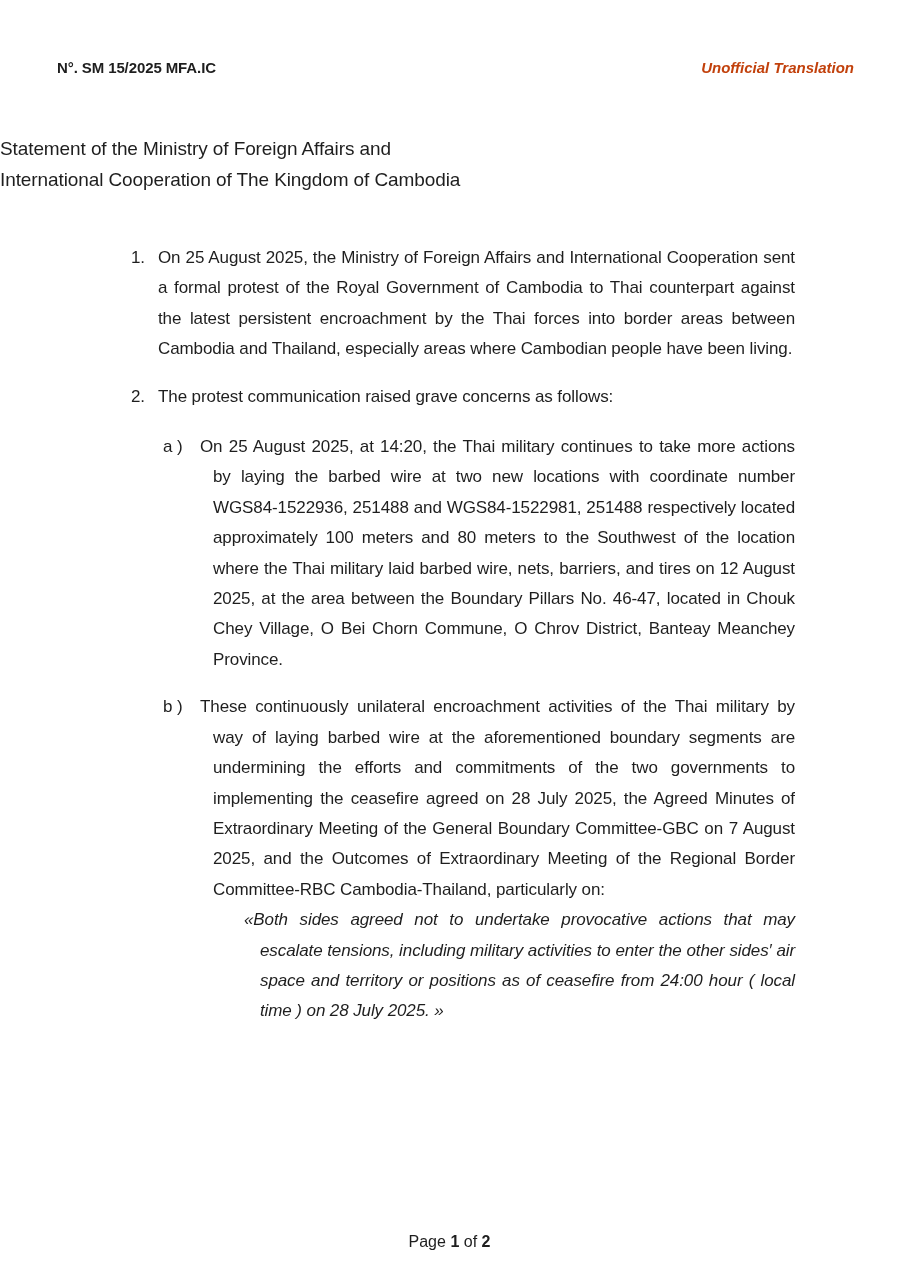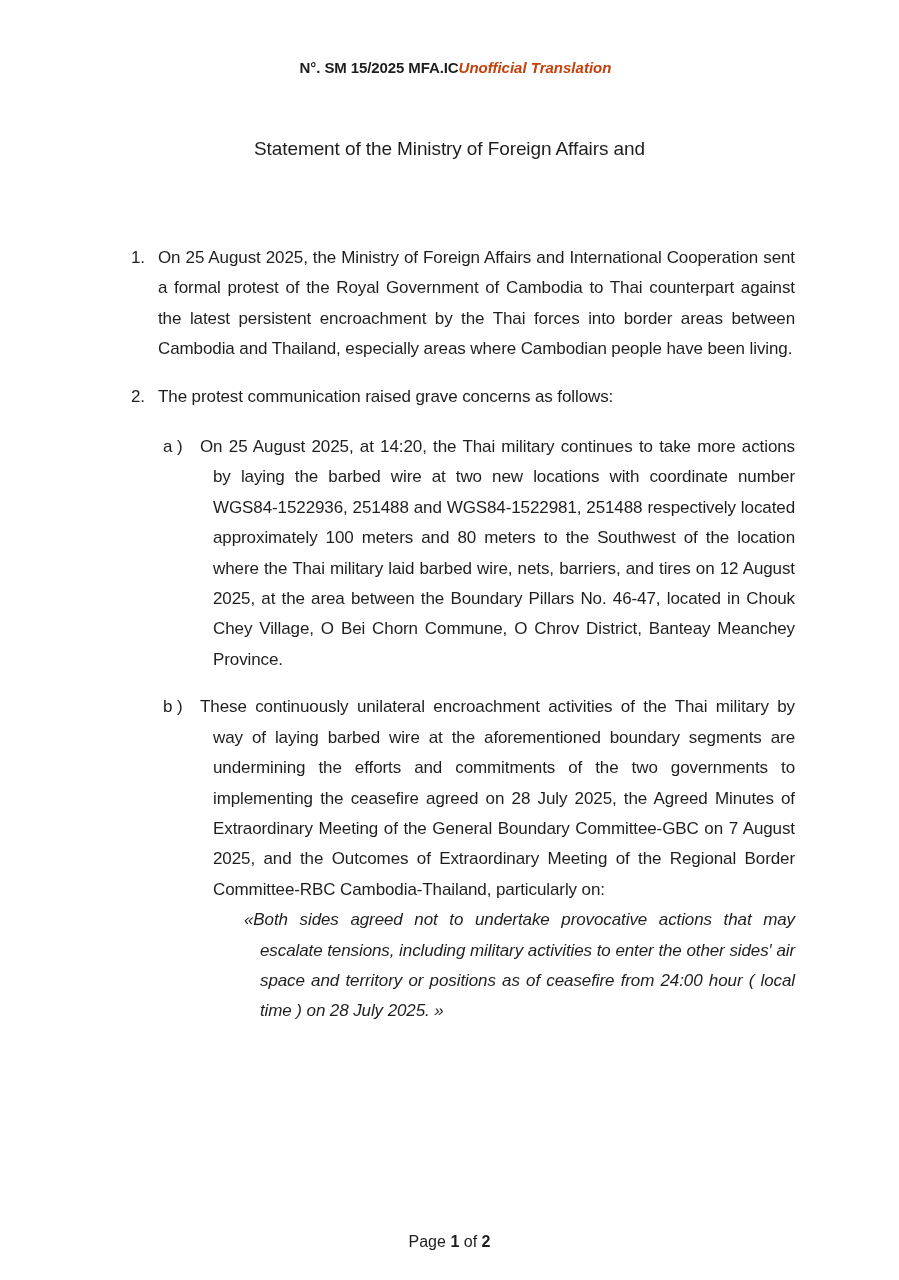--- a/index.html
+++ b/index.html
@@ -13,38 +13,37 @@
     color: #1e1e1e;
     overflow: hidden;
   }
   
   .doc-header {
     position: absolute;
     top: 58px;
     left: 57px;
     right: 45px;
     display: flex;
-    justify-content: center;
+    justify-content: space-between;
     align-items: baseline;
     font-size: 15px;
     line-height: 20px;
   }
   .ref-number { font-weight: bold; letter-spacing: -0.1px; }
   .unofficial {
     font-weight: bold;
     font-style: italic;
     color: #c2410c;
   }
   
   .doc-title {
     position: absolute;
     top: 133px;
     left: 0;
     right: 0;
-    text-align: center;
     font-size: 19px;
     line-height: 31px;
     letter-spacing: -0.1px;
   }
   
   .content {
     position: absolute;
     top: 243px;
     left: 0;
     width: 899px;
@@ -100,20 +99,21 @@
 
 <div class="page">
 
   <div class="doc-header">
     <span class="ref-number">N°. SM 15/2025 MFA.IC</span>
     <span class="unofficial">Unofficial Translation</span>
   </div>
 
   <div class="doc-title">
     <div>Statement of the Ministry of Foreign Affairs and</div>
+    <div>International Cooperation of The Kingdom of Cambodia</div>
   </div>
 
   <div class="content">
 
     <div class="para list-item list-item-1">
       <span class="marker">1.</span>
       <span>On 25 August 2025, the Ministry of Foreign Affairs and International Cooperation sent a formal protest of the Royal Government of Cambodia to Thai counterpart against the latest persistent encroachment by the Thai forces into border areas between Cambodia and Thailand, especially areas where Cambodian people have been living.</span>
     </div>
 
     <div class="para list-item list-item-2">

